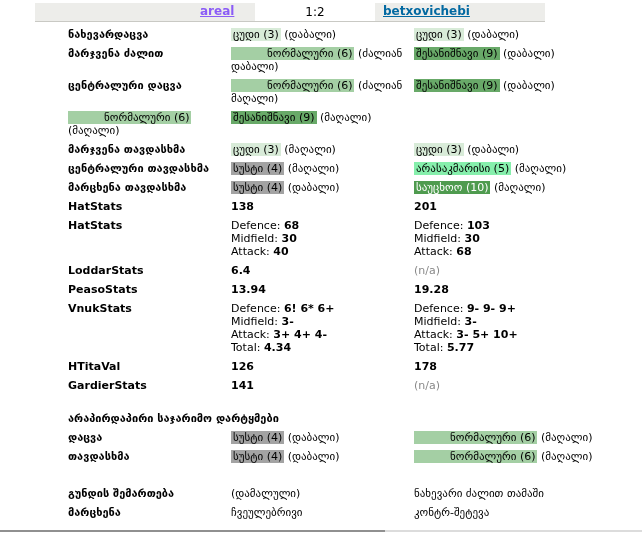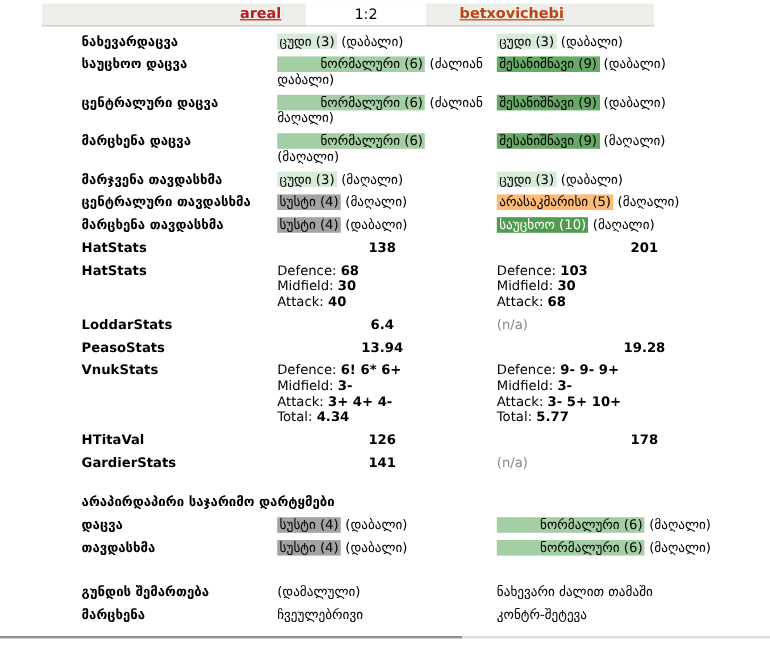--- a/index.html
+++ b/index.html
@@ -10,46 +10,46 @@
     -webkit-font-smoothing:antialiased;
   }
   .page{position:relative;width:642px;height:538px;}
 
   
   .header-band{
     position:absolute;left:35px;top:3px;width:510px;height:18px;
     background:#ededea;border-bottom:1px solid #c9c9c4;
   }
   .header-band .score-cell{
-    position:absolute;left:220px;top:0;width:100px;height:18px;
+    position:absolute;left:220px;top:0;width:120px;height:18px;
     background:#ffffff;text-align:center;font-size:12px;line-height:18px;
   }
   .team-link{
     position:absolute;top:0;line-height:17px;
     font-weight:bold;font-size:12px;text-decoration:underline;cursor:pointer;
   }
-  .team-link.home{left:165px;color:#b91c1c;}
-  .team-link.away{left:348px;color:#c2410c;}
+  .team-link.home{left:165px;color:#8b5cf6;}
+  .team-link.away{left:348px;color:#0369a1;}
 
   
   .tbl{position:absolute;left:35px;top:25px;width:600px;margin-left:33px;}
   .row{display:grid;grid-template-columns:163px 183px auto;padding:3px 0;}
   .row > .lbl{font-weight:bold;padding-right:10px;}
   .row > .val{padding-right:8px;}
   .row > .val.home{max-width:175px;}
-  .num{font-weight:bold;text-align:center;}
+  .num{font-weight:bold;}
   .muted{color:#888888;}
   .statline .k{font-weight:normal;}
   .statline .v{font-weight:bold;}
 
   
   .hl{padding:0 2px;}
   .hl[data-level="3"]{background:#d8ebd8;text-align:right;}
   .hl[data-level="4"]{background:#a3a3a3;}
-  .hl[data-level="5"]{background:#fdba74;}
+  .hl[data-level="5"]{background:#86efac;}
   .hl[data-level="6"]{background:#a4cfa4;padding-left:36px;}
   .hl[data-level="9"]{background:#68a968;}
   .hl[data-level="10"]{background:#4f9b4f;color:#ffffff;}
 
   .spacer-sm{height:14px;}
   .spacer-lg{height:18px;}
   .section-title{font-weight:bold;padding:3px 0;}
 
   .bottom-line{
     position:absolute;left:0;top:530px;width:642px;height:2px;
@@ -69,33 +69,32 @@
 
   <div class="tbl">
 
     <div class="row">
       <div class="lbl">ნახევარდაცვა</div>
       <div class="val home"><span class="hl" data-level="3">ცუდი (3)</span><span> (დაბალი)</span></div>
       <div class="val away"><span class="hl" data-level="3">ცუდი (3)</span><span> (დაბალი)</span></div>
     </div>
 
     <div class="row">
-      <div class="lbl">საუცხოო დაცვა</div>
+      <div class="lbl">მარჯვენა ძალით</div>
       <div class="val home"><span class="hl" data-level="6">ნორმალური (6)</span><span> (ძალიან დაბალი)</span></div>
       <div class="val away"><span class="hl" data-level="9">შესანიშნავი (9)</span><span> (დაბალი)</span></div>
     </div>
 
     <div class="row">
       <div class="lbl">ცენტრალური დაცვა</div>
       <div class="val home"><span class="hl" data-level="6">ნორმალური (6)</span><span> (ძალიან მაღალი)</span></div>
       <div class="val away"><span class="hl" data-level="9">შესანიშნავი (9)</span><span> (დაბალი)</span></div>
     </div>
 
     <div class="row">
-      <div class="lbl">მარცხენა დაცვა</div>
       <div class="val home"><span class="hl" data-level="6">ნორმალური (6)</span><span> (მაღალი)</span></div>
       <div class="val away"><span class="hl" data-level="9">შესანიშნავი (9)</span><span> (მაღალი)</span></div>
     </div>
 
     <div class="row">
       <div class="lbl">მარჯვენა თავდასხმა</div>
       <div class="val home"><span class="hl" data-level="3">ცუდი (3)</span><span> (მაღალი)</span></div>
       <div class="val away"><span class="hl" data-level="3">ცუდი (3)</span><span> (დაბალი)</span></div>
     </div>
 

